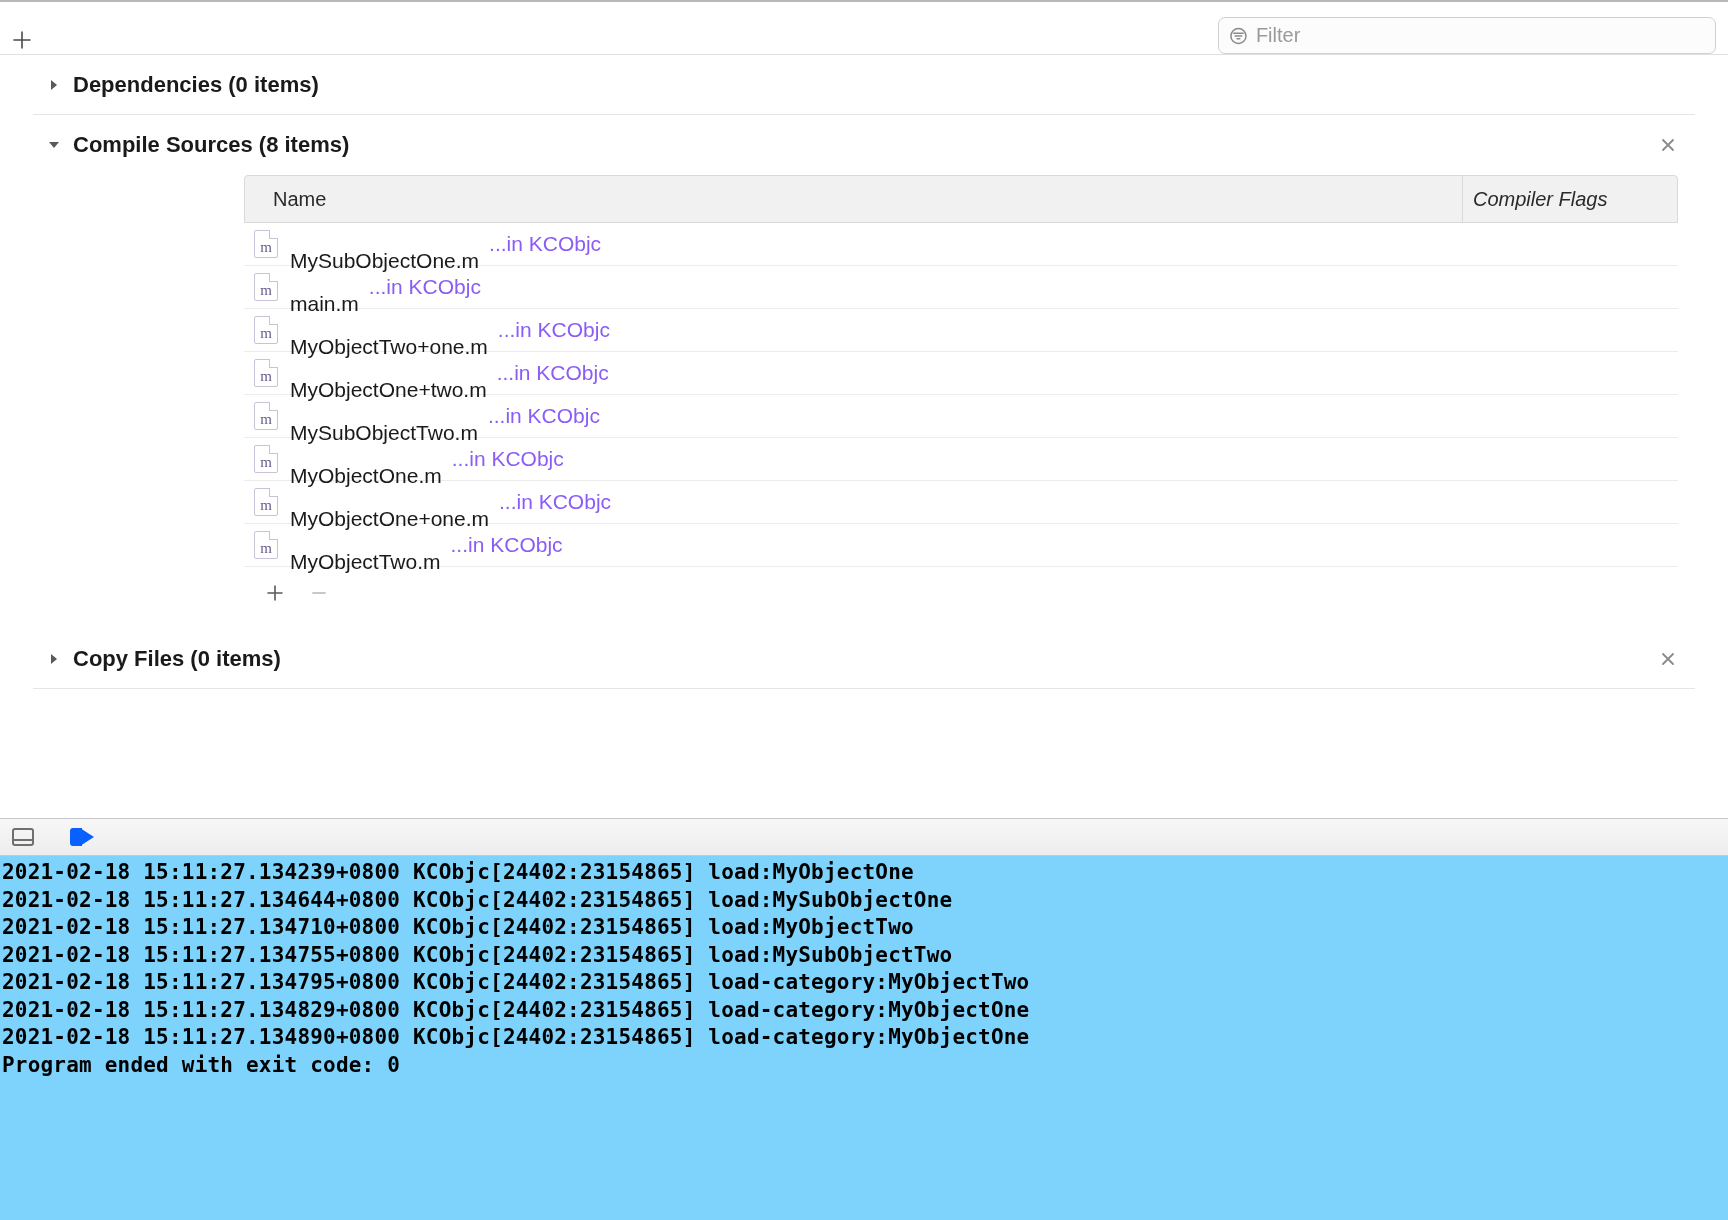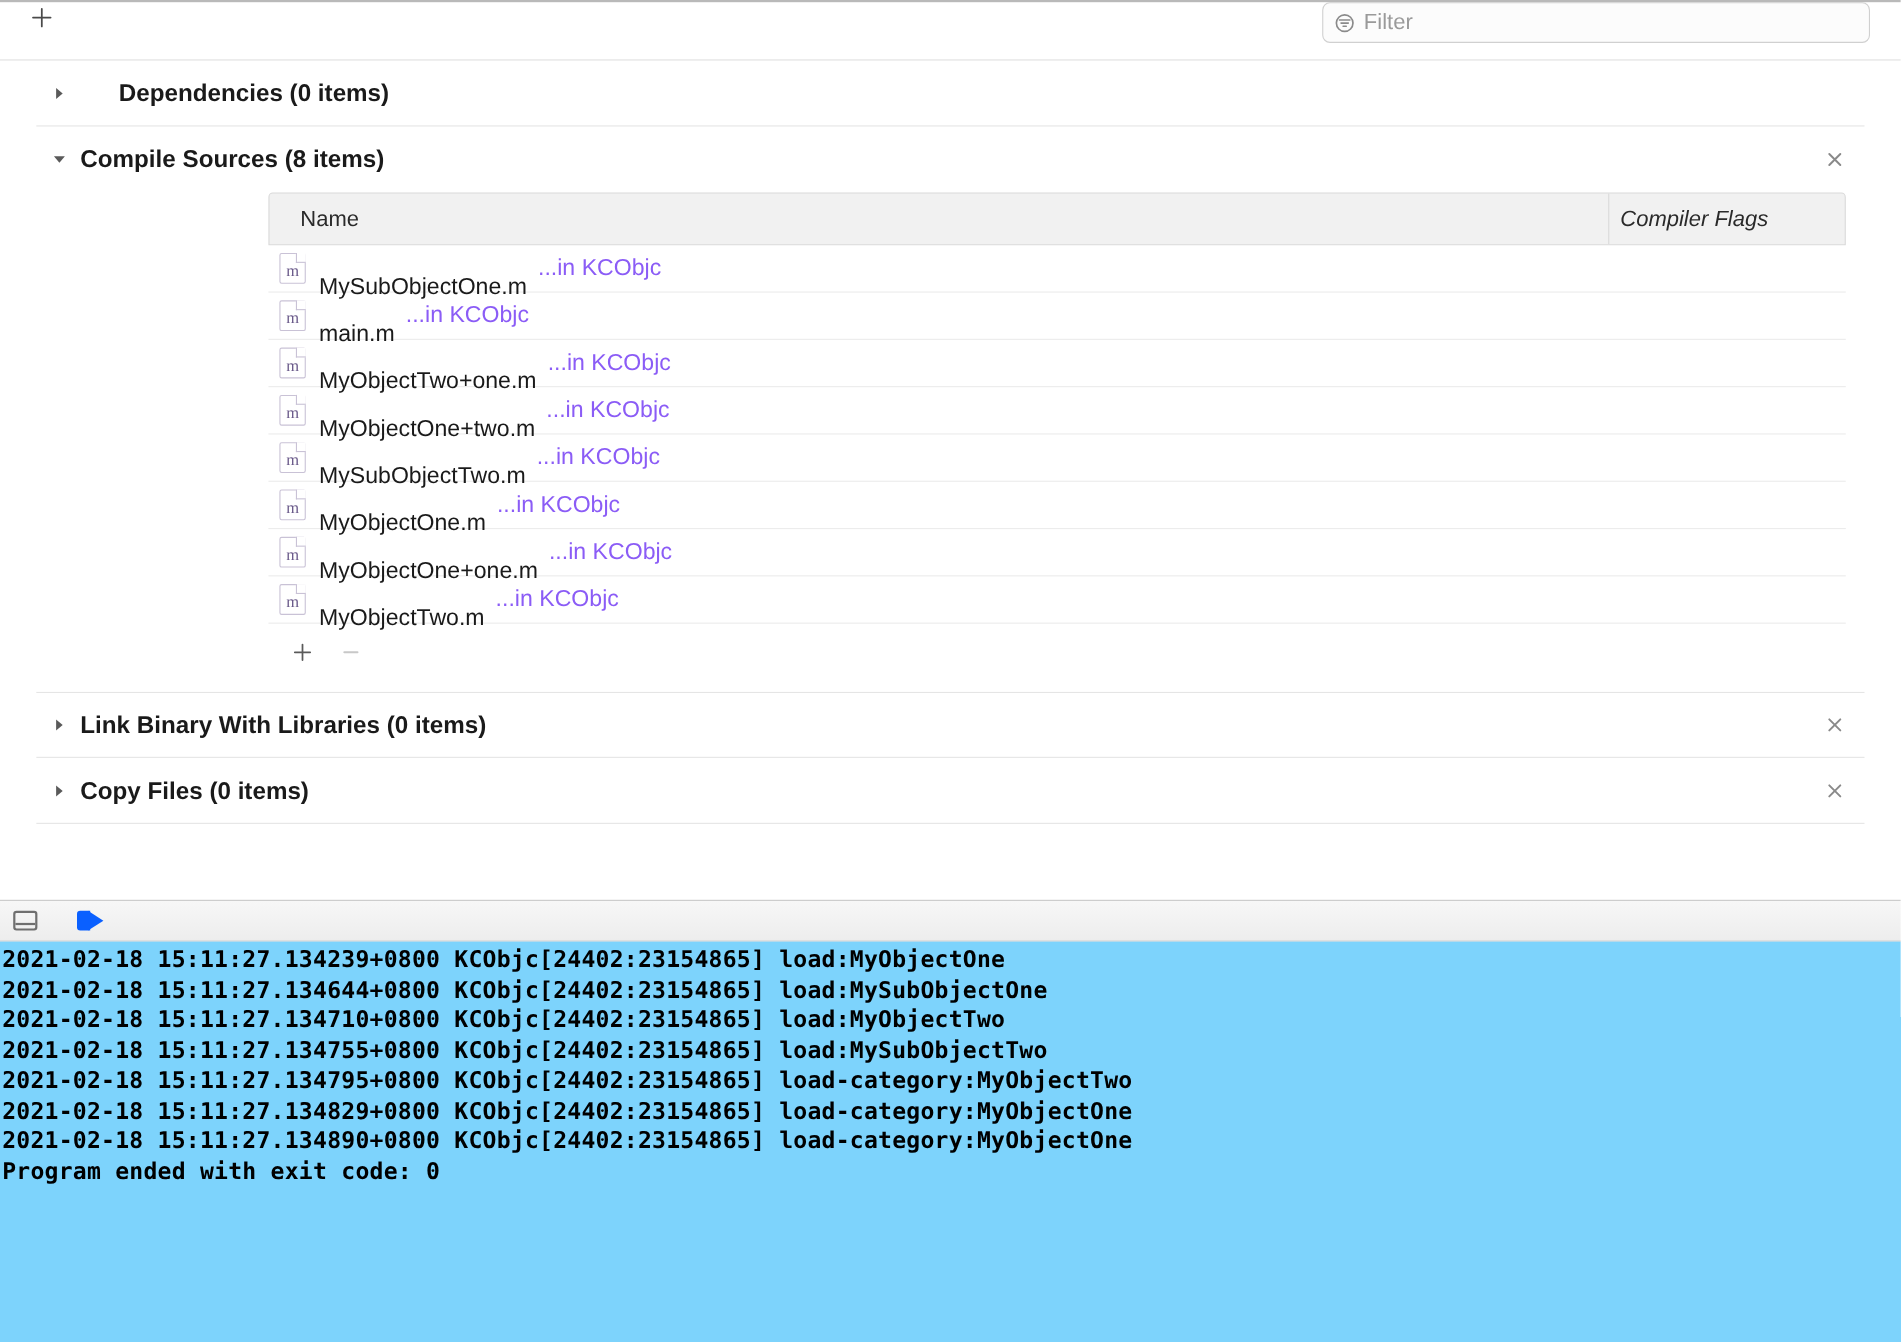--- a/index.html
+++ b/index.html
@@ -12,22 +12,22 @@
   height: 1220px;
   overflow: hidden;
   display: flex;
   flex-direction: column;
 }
 .top-bar {
   height: 55px;
   border-top: 2px solid #b9b9b9;
   border-bottom: 1px solid #e0e0e0;
   display: flex;
-  align-items: flex-start;
-  padding: 0 24px;
+  align-items: flex-end;
+  padding: 0 8px;
 }
 .add-btn {
   width: 28px;
   height: 28px;
   display: flex;
   align-items: center;
   justify-content: center;
   cursor: pointer;
 }
 .spacer { flex: 1; }
@@ -60,21 +60,21 @@
 }
 .section-row {
   display: flex;
   align-items: center;
   padding: 0 16px 0 40px;
   height: 60px;
   border-bottom: 1px solid #e5e5e5;
   margin-left: 33px;
   margin-right: 33px;
 }
-.section-row:first-child { border-top: none; gap: 35px; }
+.section-row:first-child { border-top: none; }
 .disclosure {
   width: 22px;
   height: 22px;
   margin-right: 8px;
   display: flex;
   align-items: center;
   justify-content: center;
   color: #555;
   flex-shrink: 0;
   margin-left: -30px;
@@ -313,33 +313,20 @@
           </svg>
       </span>
       <span class="minus">
         <svg width="18" height="18" viewBox="0 0 18 18">
             <path d="M3 9h12" stroke="#c8c8c8" stroke-width="1.8" stroke-linecap="round"></path>
           </svg>
       </span>
     </div>
   </div>
 
-  <div class="section-row" style="border-top:1px solid #e5e5e5">
-    <span class="disclosure">
-      <svg width="14" height="14" viewBox="0 0 14 14">
-          <path d="M4 2l6 5-6 5z" fill="#5a5a5a"></path>
-        </svg>
-    </span>
-    <span class="section-title">Link Binary With Libraries (0 items)</span>
-    <span class="close-x">
-      <svg width="16" height="16" viewBox="0 0 16 16">
-          <path d="M3 3l10 10M13 3L3 13" stroke="#8a8a8a" stroke-width="1.8" stroke-linecap="round"></path>
-        </svg>
-    </span>
-  </div>
 
   <div class="section-row">
     <span class="disclosure">
       <svg width="14" height="14" viewBox="0 0 14 14">
           <path d="M4 2l6 5-6 5z" fill="#5a5a5a"></path>
         </svg>
     </span>
     <span class="section-title">Copy Files (0 items)</span>
     <span class="close-x">
       <svg width="16" height="16" viewBox="0 0 16 16">

